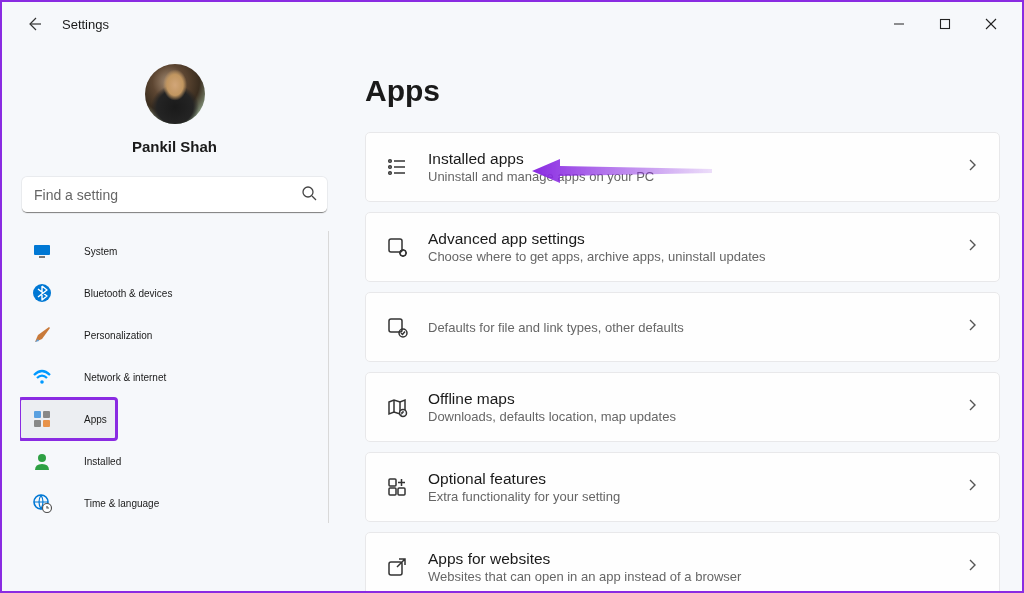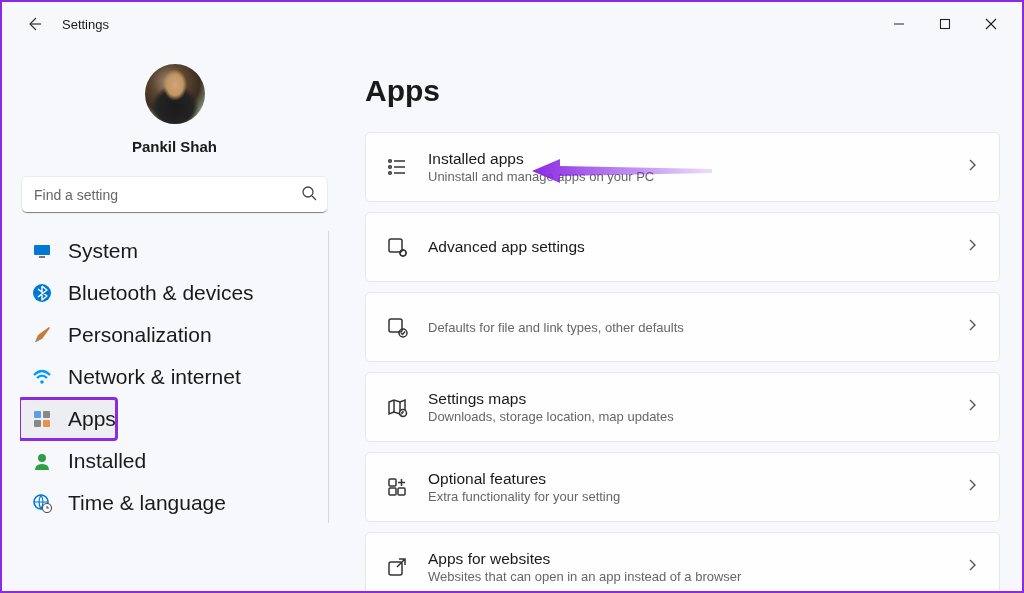--- a/index.html
+++ b/index.html
@@ -82,25 +82,25 @@
 
 .nav {
   display: flex; flex-direction: column;
   gap: 2px;
   border-right: 1px solid #d9d9d9;
   padding-right: 6px;
   overflow-y: auto;
 }
 .nav-item {
   display: flex; align-items: center;
-  gap: 16px;
+  gap: 32px;
   height: 40px;
   padding: 0 12px;
   border-radius: 5px;
-  font-size: 21px;
+  font-size: 10px;
   color: #1a1a1a;
   cursor: default;
 }
 .nav-item.active {
   background: #eceef2;
 }
 .nav-item.highlight-box {
   outline: 3px solid #8a2be2;
   outline-offset: -1px;
   border-radius: 2px;
@@ -288,20 +288,21 @@
     </div>
         </div>
         <div class="card">
     <div class="card-icon"><svg width="22" height="22" viewBox="0 0 22 22" fill="none" stroke="currentColor" stroke-width="1.5">
               <rect x="3" y="3" width="13" height="13" rx="2"></rect>
               <circle cx="17" cy="17" r="3"></circle>
               <path d="M17 13 V14 M17 20 V21 M13 17 H14 M20 17 H21 M14.5 14.5 L15 15 M19 19 L19.5 19.5 M19.5 14.5 L19 15 M15 19 L14.5 19.5"></path>
             </svg></div>
     <div class="card-body">
       <div class="card-title">Advanced app settings</div>
+      <div class="card-sub">Choose where to get apps, archive apps, uninstall updates</div>
     </div>
     <div class="chevron">
       <svg width="14" height="14" viewBox="0 0 14 14">
               <path d="M5 2 L10 7 L5 12" stroke="currentColor" stroke-width="1.4" fill="none"></path>
             </svg>
     </div>
         </div>
         <div class="card">
     <div class="card-icon"><svg width="22" height="22" viewBox="0 0 22 22" fill="none" stroke="currentColor" stroke-width="1.5">
               <rect x="3" y="3" width="13" height="13" rx="2"></rect>
@@ -319,22 +320,22 @@
         </div>
         <div class="card">
     <div class="card-icon"><svg width="22" height="22" viewBox="0 0 22 22" fill="none" stroke="currentColor" stroke-width="1.5">
               <path d="M3 6 L8 4 L14 6 L19 4 V16 L14 18 L8 16 L3 18 Z"></path>
               <path d="M8 4 V16 M14 6 V18"></path>
               <circle cx="17" cy="17" r="3.5" fill="#f6f8fb"></circle>
               <path d="M17 15 V17 M15 17 H17" stroke-width="1.3"></path>
               <path d="M15.5 18.5 L14.5 19.5"></path>
             </svg></div>
     <div class="card-body">
-      <div class="card-title">Settings maps</div>
-      <div class="card-sub">Downloads, storage location, map updates</div>
+      <div class="card-title">Offline maps</div>
+      <div class="card-sub">Downloads, defaults location, map updates</div>
     </div>
     <div class="chevron">
       <svg width="14" height="14" viewBox="0 0 14 14">
               <path d="M5 2 L10 7 L5 12" stroke="currentColor" stroke-width="1.4" fill="none"></path>
             </svg>
     </div>
         </div>
         <div class="card">
     <div class="card-icon"><svg width="22" height="22" viewBox="0 0 22 22" fill="none" stroke="currentColor" stroke-width="1.5">
               <rect x="3" y="3" width="7" height="7" rx="1"></rect>

